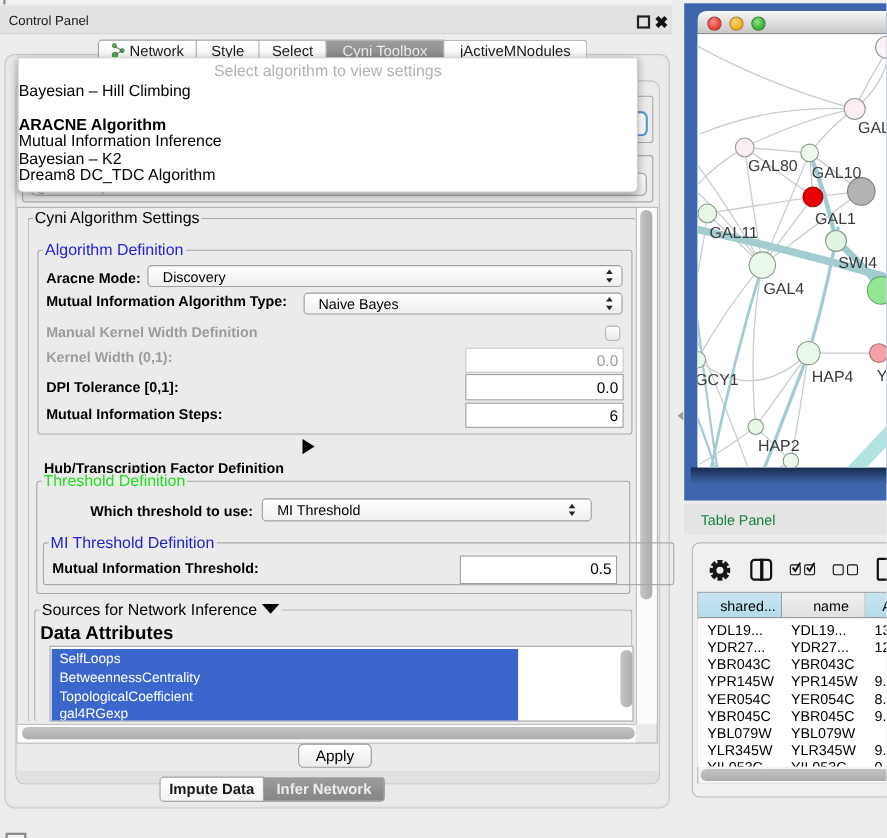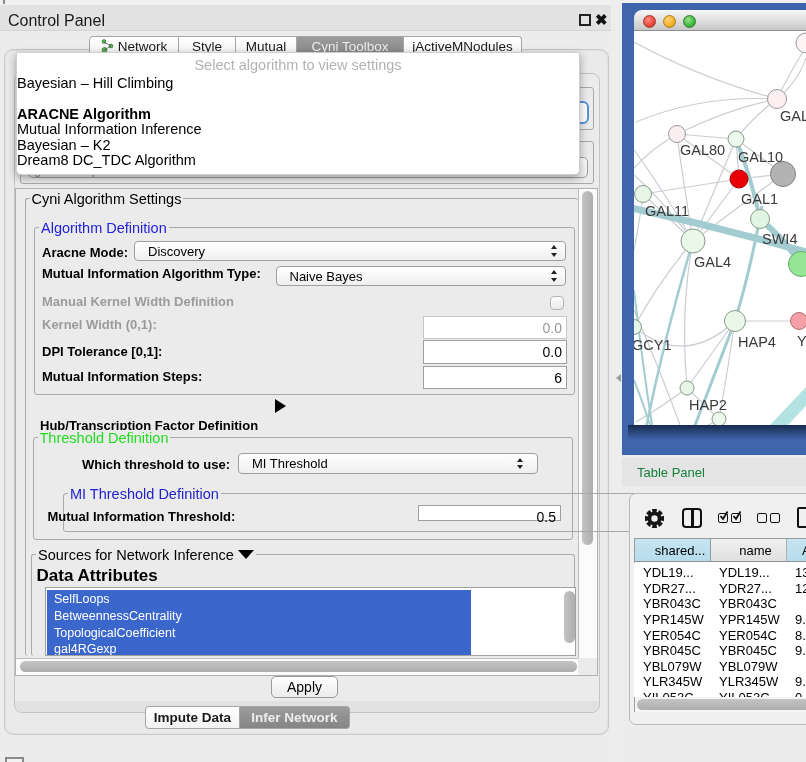--- a/index.html
+++ b/index.html
@@ -2,21 +2,21 @@
 <html><head>
 <meta charset="utf-8">
 <style>
 * { margin:0; padding:0; box-sizing:border-box; }
 html,body { width:806px; height:762px; overflow:hidden; }
 body { will-change:transform; -webkit-font-smoothing:antialiased; font-family:"Liberation Sans", sans-serif; background:#ececec; position:relative; }
 .abs { position:absolute; }
 .bold { font-weight:bold; }
 
 #cp-header { left:0; top:5px; width:611px; height:26px; background:#e2e2e2; border-bottom:1px solid #d4d4d4; }
-#cp-header .title { position:absolute; left:8px; top:7px; font-size:16px; color:#1a1a1a; }
+#cp-header .title { position:absolute; left:8px; top:7px; font-size:12px; color:#1a1a1a; }
 #topstrip { left:0; top:0; width:806px; height:5px; background:#f0f0f0; }
 #divider { left:611px; top:0; width:11px; height:762px; background:#ededed; }
 
 .tabrow { display:flex; font-size:13.5px; color:#1a1a1a; }
 .tab { background:linear-gradient(#ffffff,#f2f2f2); border:1px solid #a5a5a5; border-left:none; display:flex; align-items:center; justify-content:center; }
 .tab.first { border-left:1px solid #a5a5a5; border-radius:4px 0 0 4px; }
 .tab.last { border-radius:0 4px 4px 0; }
 .tab.sel { background:linear-gradient(#9c9c9c,#858585); color:#ededed; }
 
 #container { left:4px; top:49px; width:605px; height:686px; border:1px solid #c9c9c9; border-radius:9px; background:#eaeaea; box-shadow:inset 0 0 2px #d0d0d0; }
@@ -72,23 +72,23 @@
 
 <div class="abs tabrow" style="left:89px;top:35.5px;height:21px;">
   <div class="tab first" style="width:90px;"><svg width="13" height="14" viewBox="0 0 13 14" style="margin-right:4px">
         <circle cx="3" cy="2.5" r="1.9" fill="#55b055" stroke="#2e7d32" stroke-width="0.7"></circle>
         <circle cx="3.5" cy="11" r="2.5" fill="#55b055" stroke="#2e7d32" stroke-width="0.7"></circle>
         <circle cx="10" cy="7" r="1.9" fill="#55b055" stroke="#2e7d32" stroke-width="0.7"></circle>
         <line x1="3" y1="3" x2="10" y2="7" stroke="#555" stroke-width="0.8"></line>
         <line x1="3.5" y1="11" x2="10" y2="7" stroke="#555" stroke-width="0.8"></line>
       </svg>Network</div>
   <div class="tab" style="width:57px;">Style</div>
-  <div class="tab" style="width:61px;">Mutual</div>
+  <div class="tab" style="width:61px;">Select</div>
   <div class="tab sel" style="width:107px;">Cyni Toolbox</div>
-  <div class="tab last" style="width:118px;">jActiveMNodules</div>
+  <div class="tab last" style="width:130px;">jActiveMNodules</div>
 </div>
 
 <div class="abs fieldset" style="left:20px;top:87px;width:574px;height:43px;"></div>
 <div class="abs" style="left:575px;top:101px;width:14px;height:23px;border:2.5px solid #5693d6;border-radius:0 6px 6px 0;background:#fff;border-left:none;"></div>
 <div class="abs fieldset" style="left:20px;top:141px;width:574px;height:43px;"></div>
 <div class="abs" style="left:28px;top:157px;width:560px;height:21px;border:1px solid #9f9f9f;border-radius:5px;background:linear-gradient(#fff,#eee);"></div>
 
 <div class="abs" style="left:34px;top:171.5px;width:300px;height:6px;overflow:hidden;color:#8f8f8f;font-size:13px;">
     <span style="position:absolute;top:-9.5px;">gal4RGexp&nbsp;&nbsp;&nbsp;&nbsp;&nbsp;&nbsp;&nbsp;&nbsp;Sn default node</span>
   </div>
@@ -129,25 +129,25 @@
 <div class="abs" style="left:275px;top:398.5px;width:0;height:0;border-top:7.5px solid transparent;border-bottom:7.5px solid transparent;border-left:11px solid #000;"></div>
 
 <div class="abs fieldset" style="left:32.5px;top:436.5px;width:540px;height:103px;">
   <div class="legend" style="color:#20dd20;">Threshold Definition</div>
 </div>
 <label class="abs l" style="left:82px;top:456.5px;">Which threshold to use:</label>
 <div class="abs combo" style="left:238px;top:453px;width:300px;height:21px;">
     <span class="txt">MI Threshold</span>
     <span class="stepper st2"></span>
   </div>
-<div class="abs fieldset" style="left:39px;top:492.5px;width:574px;height:39px;margin-left:24px;">
+<div class="abs fieldset" style="left:39px;top:492.5px;width:574px;height:39px;">
   <div class="legend" style="color:#2222cc;">MI Threshold Definition</div>
 </div>
 <label class="abs l" style="left:47.5px;top:508.5px;">Mutual Information Threshold:</label>
-<div class="abs tfield" style="left:418px;top:505px;width:143px;height:16px;">0.5</div>
+<div class="abs tfield" style="left:418px;top:505px;width:143px;height:26px;">0.5</div>
 
 <div class="abs fieldset" style="left:31px;top:554px;width:543.5px;height:102px;border-bottom:none;">
   <div class="legend" style="font-size:14.5px;">Sources for Network Inference <span style="display:inline-block;vertical-align:1px;width:0;height:0;border-left:8px solid transparent;border-right:8px solid transparent;border-top:9px solid #000;"></span></div>
 </div>
 <label class="abs l" style="left:36.5px;top:565.5px;font-size:17px;">Data Attributes</label>
 <div class="abs" style="left:45px;top:586.5px;width:531px;height:69.5px;background:#fff;border:1px solid #a0a0a0;overflow:hidden;">
   <div style="position:absolute;left:1px;top:2px;width:424px;height:68px;background:#3b67cd;color:#fff;font-size:12.5px;">
     <div style="padding:2.5px 0 0 7px;height:16.8px;">SelfLoops</div>
     <div style="padding:2.5px 0 0 7px;height:16.8px;">BetweennessCentrality</div>
     <div style="padding:2.5px 0 0 7px;height:16.8px;">TopologicalCoefficient</div>

